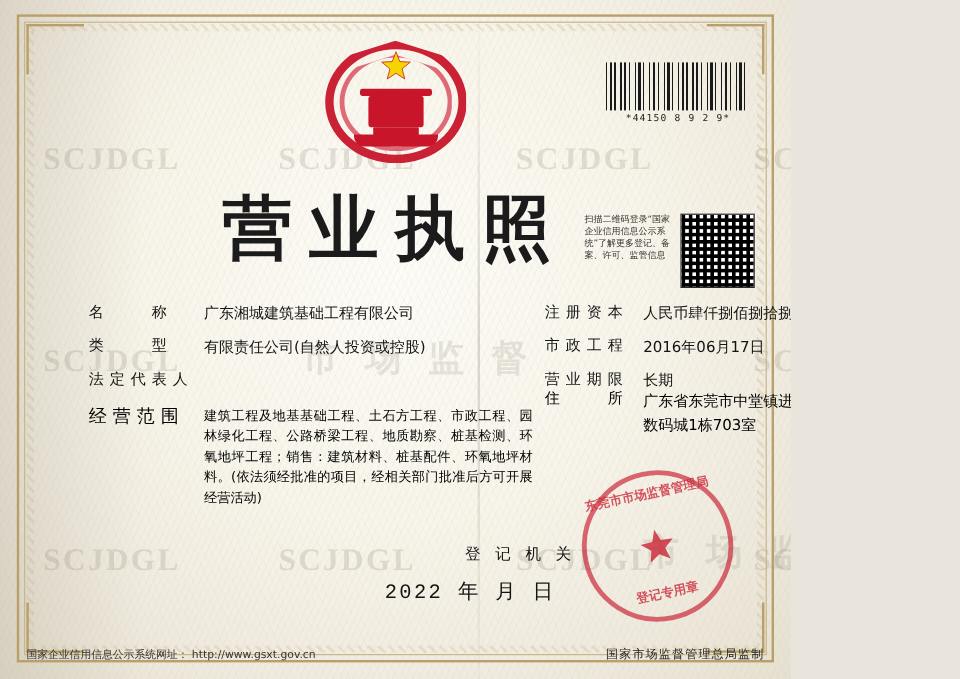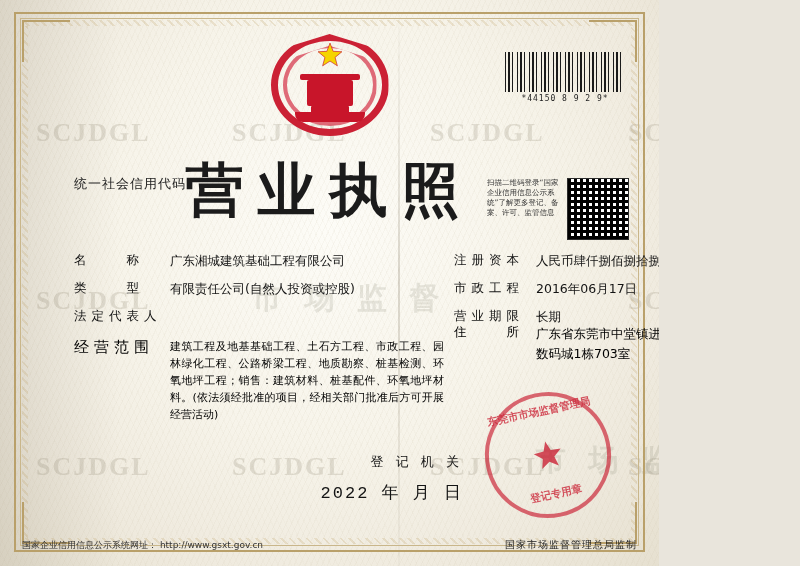--- a/index.html
+++ b/index.html
@@ -140,21 +140,21 @@
   .scope{position:absolute;left:0;top:86px;width:370px;font-size:11px;display:flex;}
   .scope .lbl{width:96px;flex:0 0 96px;letter-spacing:5px;font-size:15px;}
   .scope .val{line-height:1.55;font-size:11px;text-align:justify;}
 
   .addr{position:absolute;left:380px;top:72px;width:320px;font-size:12.5px;display:flex;}
   .addr .rlbl{width:82px;flex:0 0 82px;letter-spacing:5px;}
   .addr .val{line-height:1.6;}
 
   
   .registry{
-    position:absolute;right:196px;bottom:95px;font-size:13px;letter-spacing:4px;color:#141414;
+    position:absolute;right:179px;bottom:95px;font-size:13px;letter-spacing:4px;color:#141414;
   }
   .datum{
     position:absolute;right:196px;bottom:62px;font-size:17px;color:#141414;letter-spacing:2px;font-family:Liberation Mono, monospace;
   }
   .seal{
     position:absolute;right:48px;bottom:48px;width:118px;height:118px;border-radius:50%;
     border:4px solid rgba(200,21,42,.72);
     opacity:.88;transform:rotate(-12deg);
   }
   .seal .seal-star{position:absolute;left:50%;top:50%;transform:translate(-50%,-50%);}
@@ -223,21 +223,20 @@
     <div class="gate"></div>
     <div class="emblem-ribbon"></div>
   </div>
 
   <div class="barcode">
     <div class="bars"></div>
     <div class="bc-num">*44150 8 9 2 9*</div>
   </div>
 
   <div class="title">营业执照</div>
-  <div class="uscc-label">统一社会信用代码</div>
 
   <div class="qrwrap">
     <div class="qr-note">扫描二维码登录“国家企业信用信息公示系统”了解更多登记、备案、许可、监管信息</div>
     <div class="qr"></div>
   </div>
 
   <div class="fields">
     <div class="col-left">
       <div class="row">
         <div class="lbl">名　　称</div>

